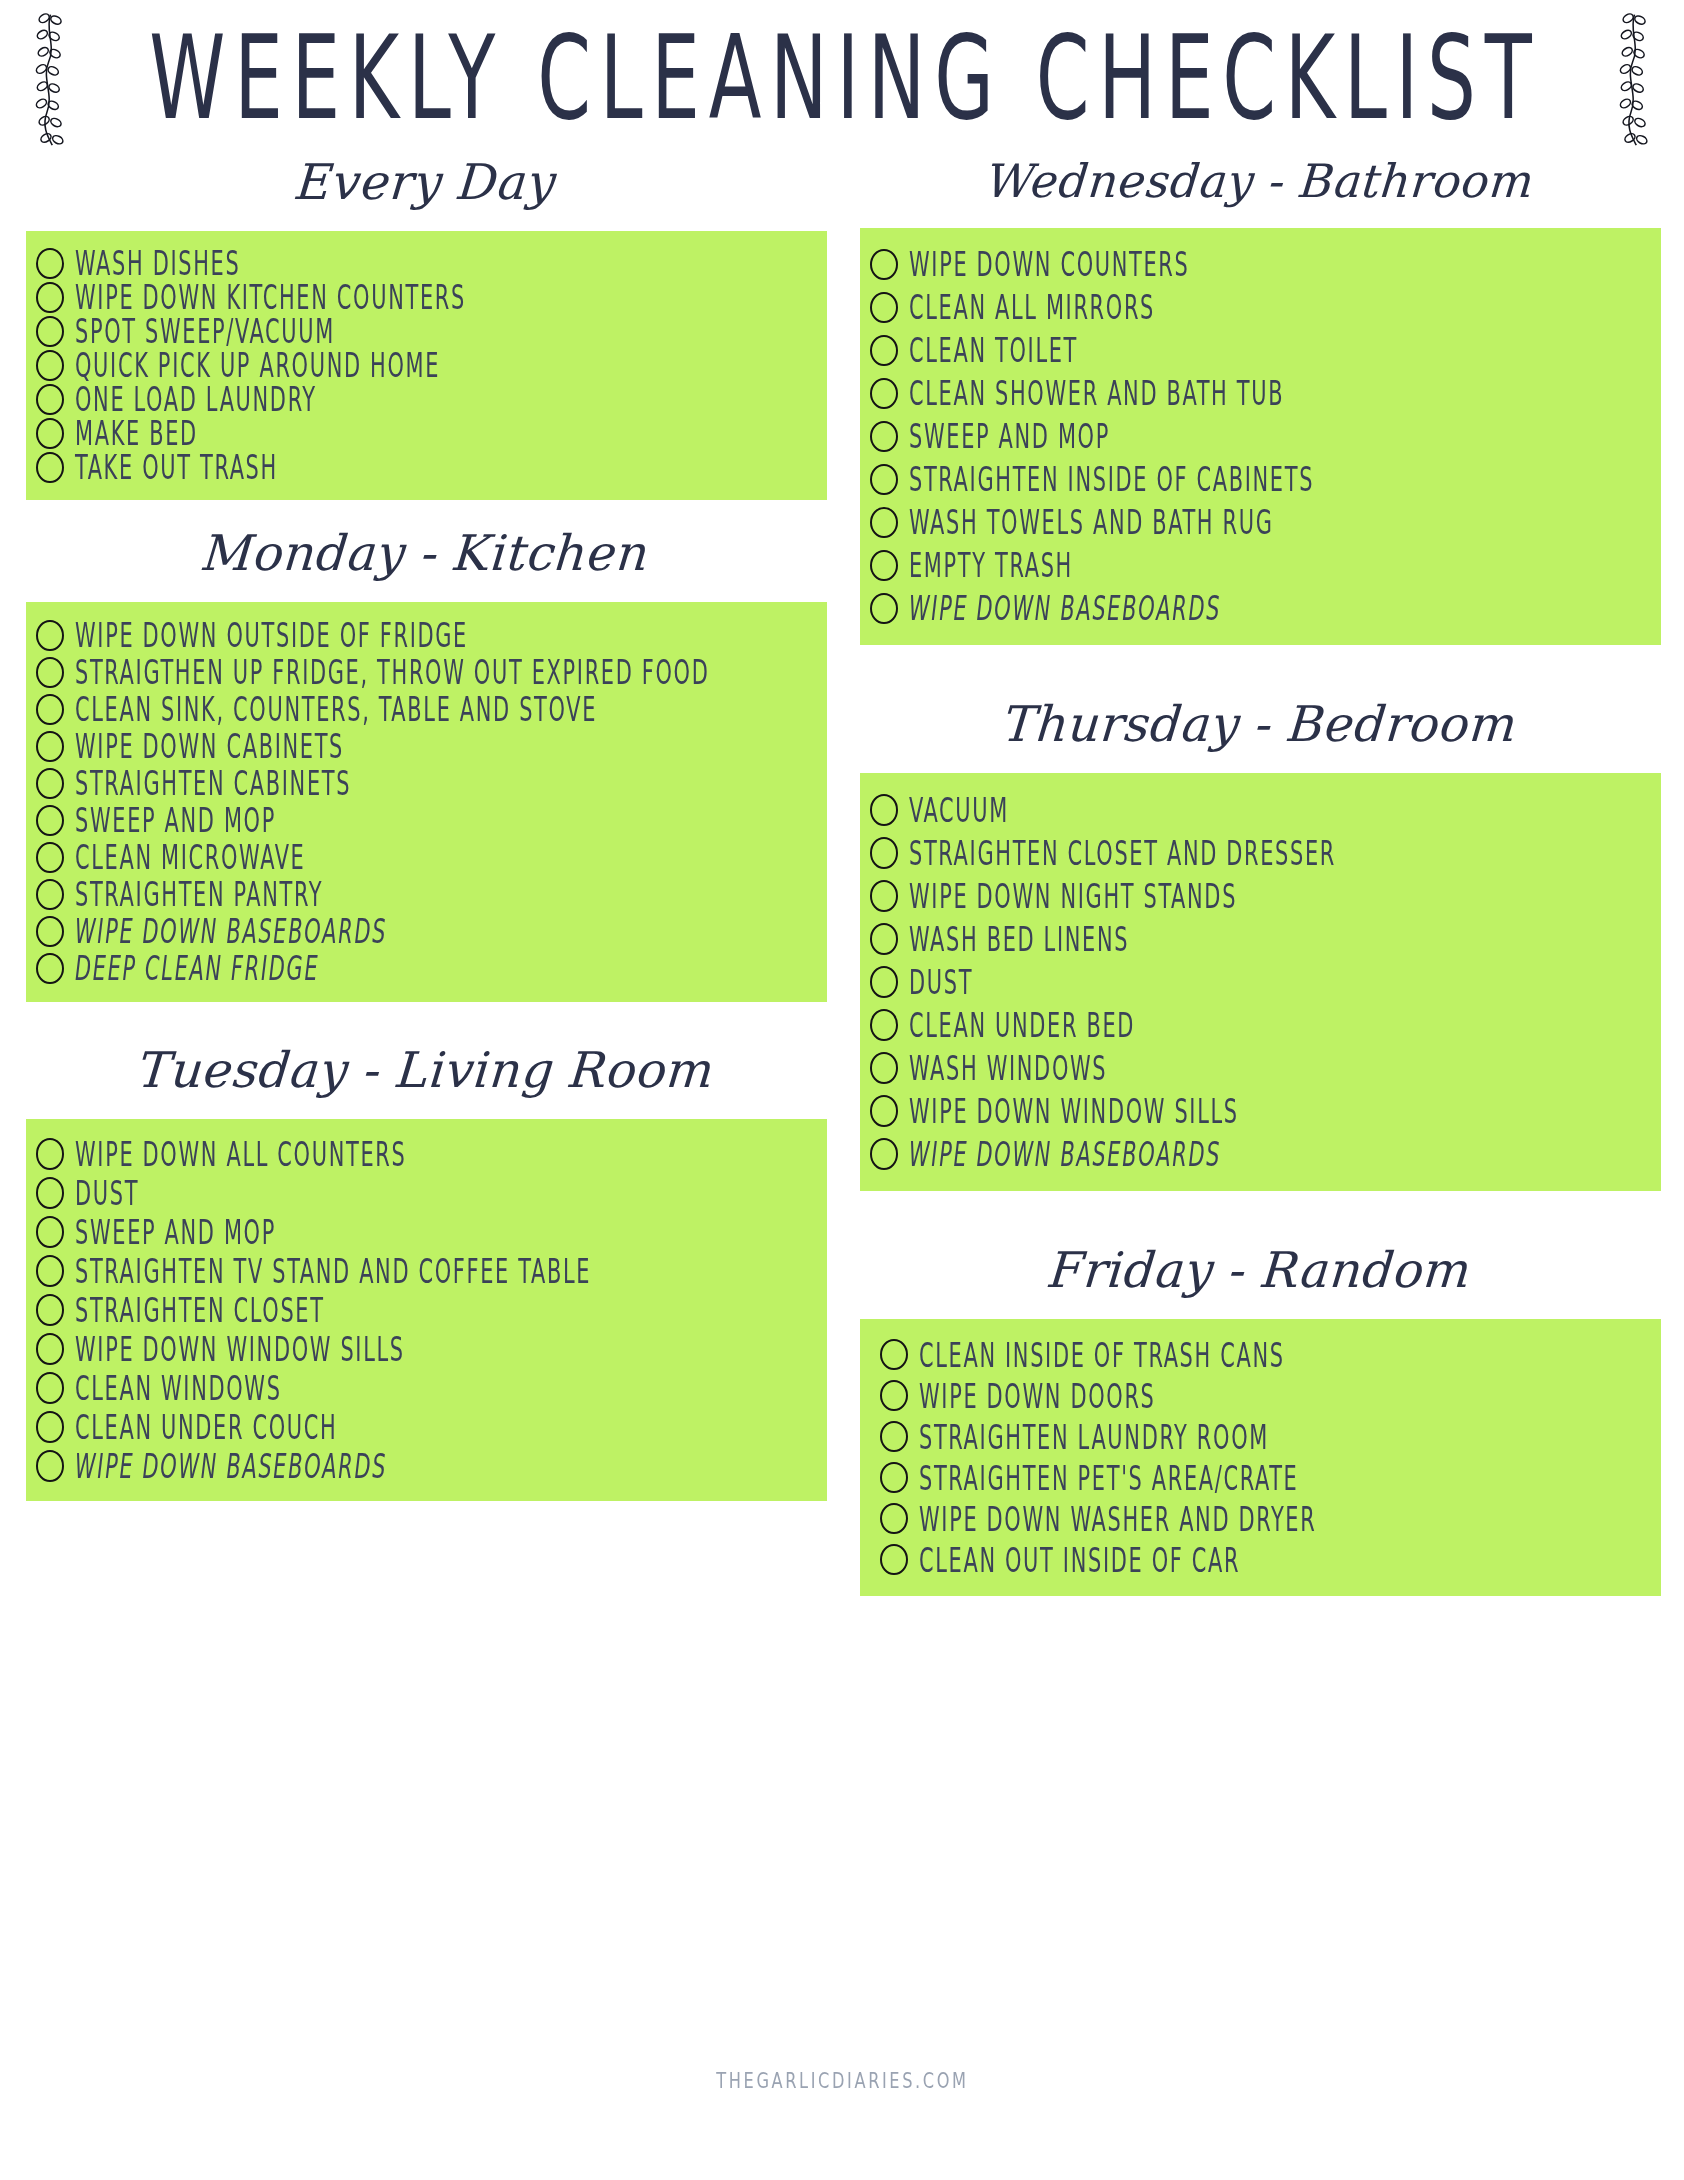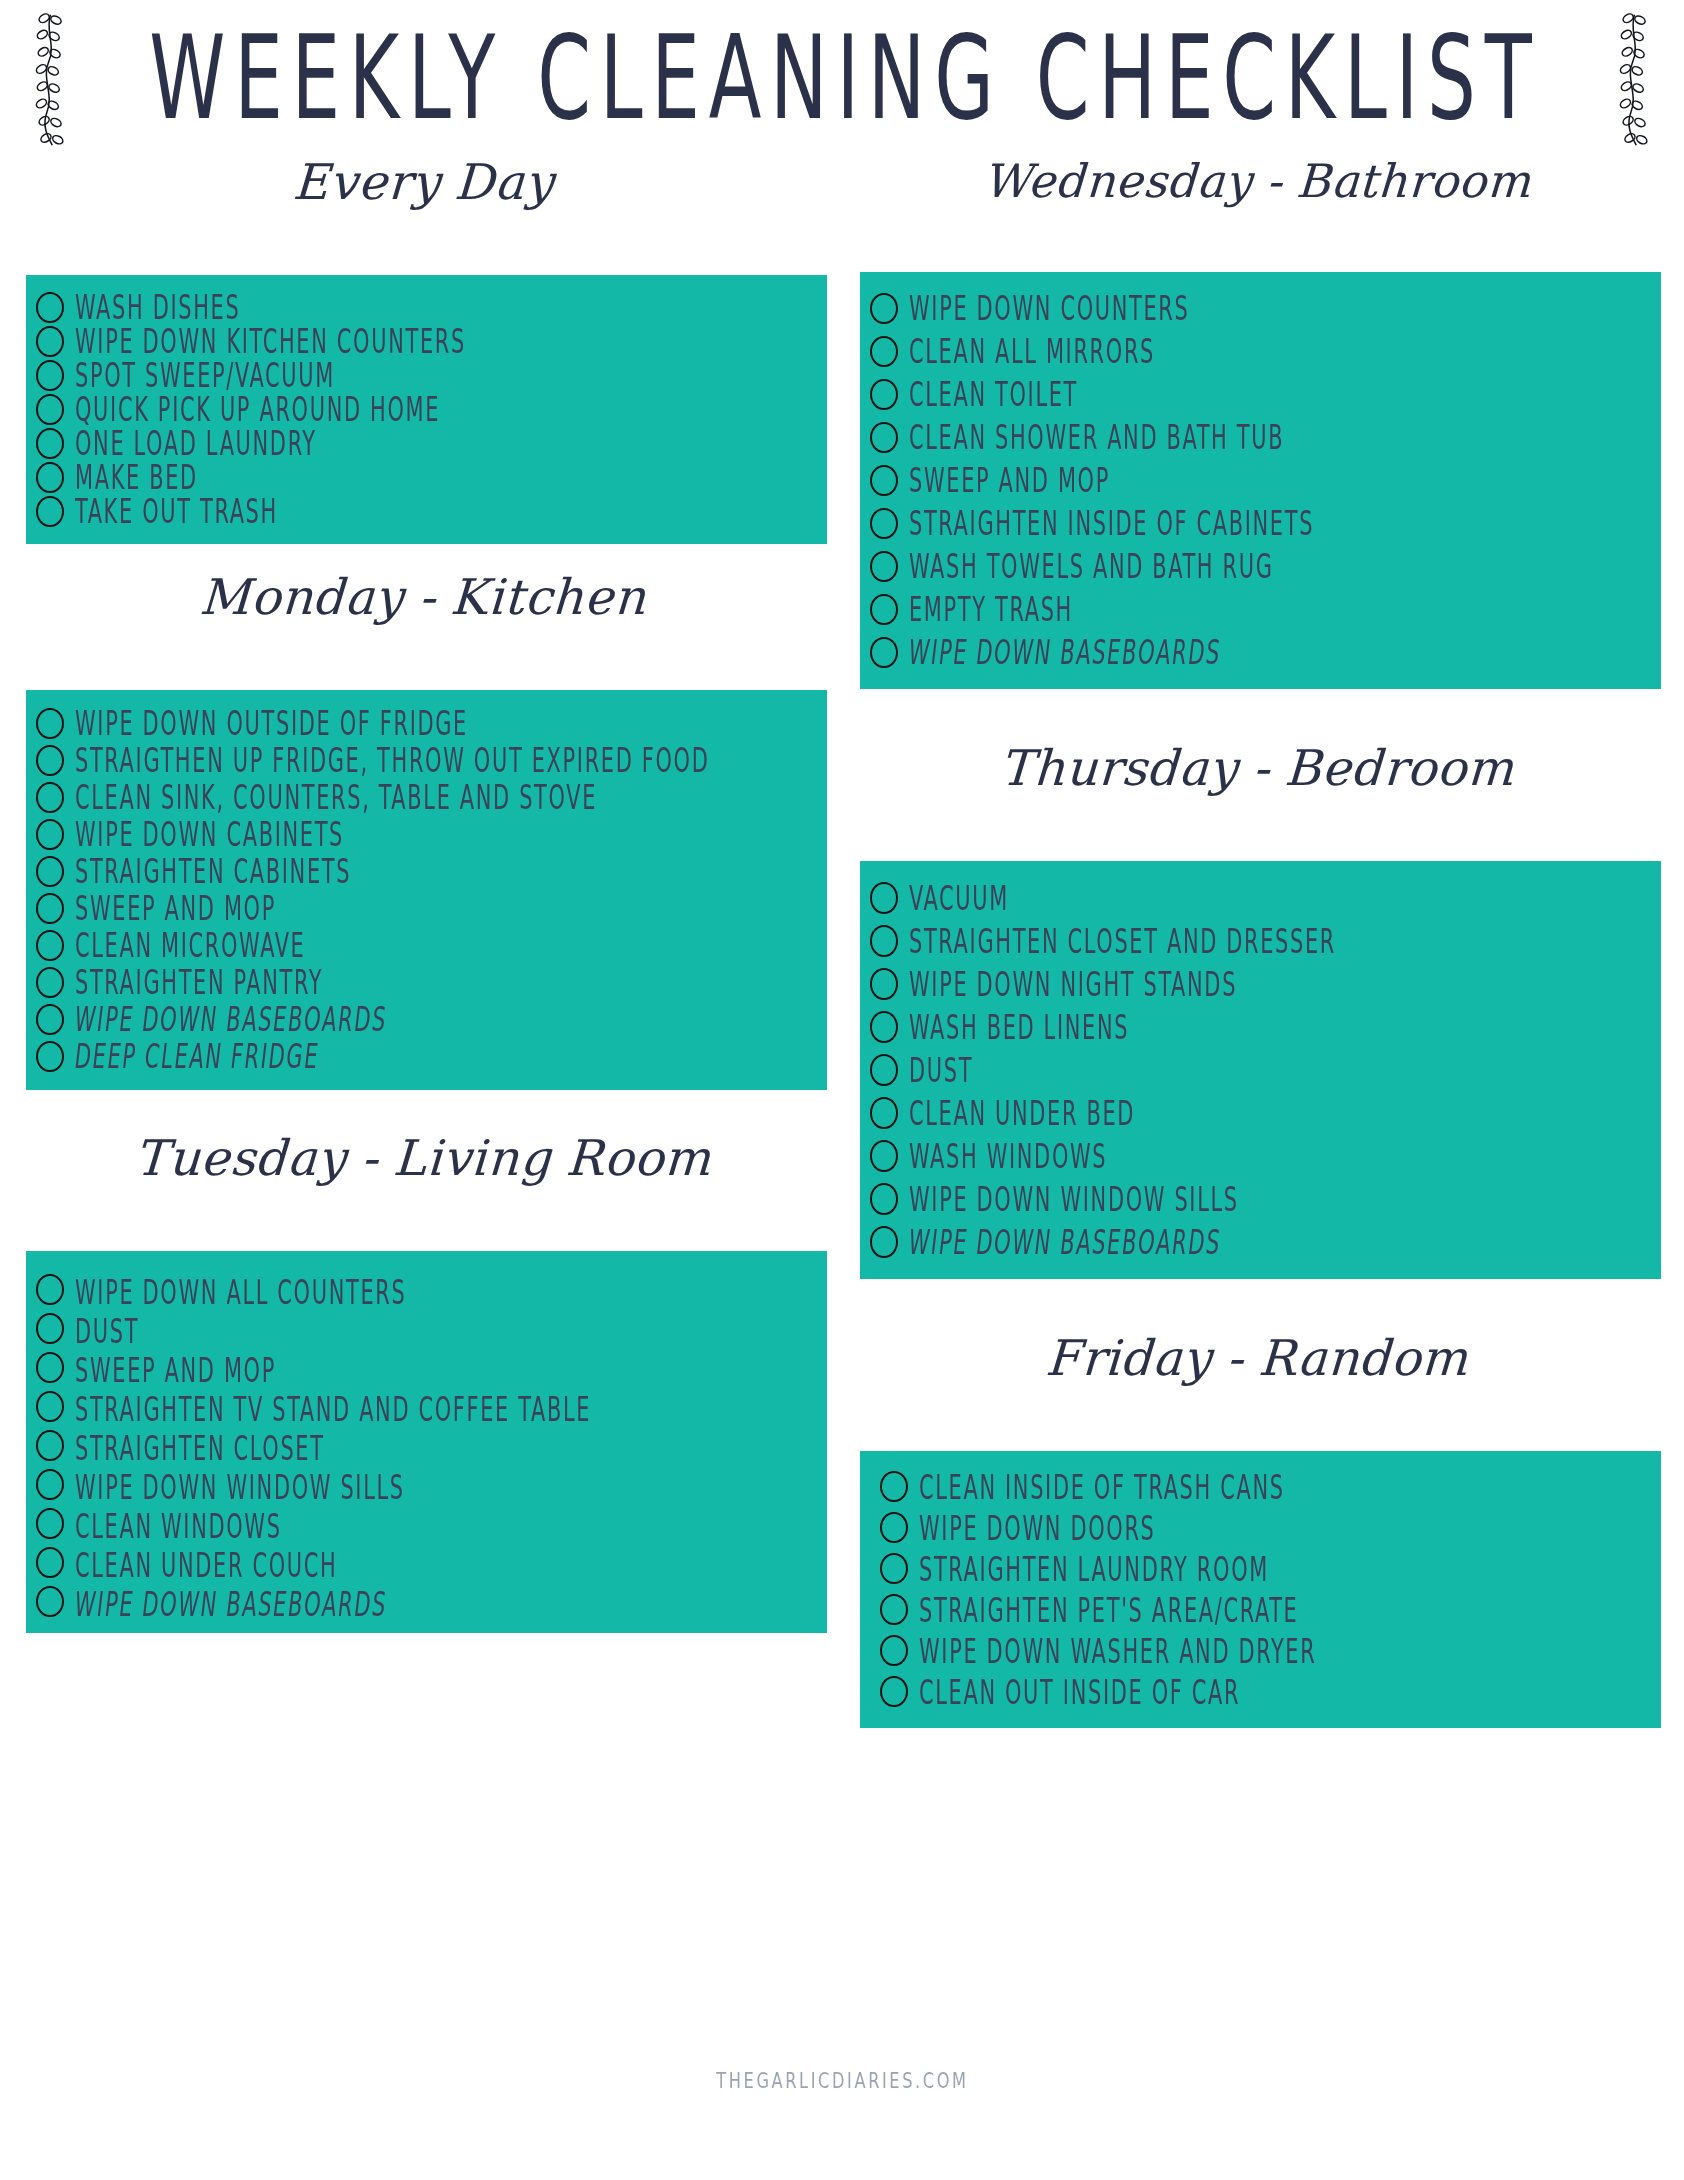--- a/index.html
+++ b/index.html
@@ -66,23 +66,22 @@
     color: #2b3148;
     text-align: center;
     white-space: nowrap;
     transform: skewX(-6deg);
     letter-spacing: 0.4px;
   }
 
   .sec-heading.small { font-size: 46px; }
 
   .list-box {
-    background: #14b8a6;
+    background: #bef264;
     padding: 15.3px 0 15.3px 0;
-    margin-top: 44px;
   }
 
   .item {
     display: flex;
     align-items: center;
     padding-left: 10.2px;
   }
 
   .cbox {
     flex: 0 0 auto;
@@ -102,21 +101,21 @@
     letter-spacing: 1.9px;
     transform: scaleX(0.88) scaleY(1.30);
     transform-origin: left center;
     text-transform: uppercase;
   }
   .itxt.ital { font-style: italic; }
 
   
   .rhythm-40 .item { height: 34px; }
   .rhythm-43 .item { height: 37px; }
-  .rhythm-46 .item { height: 39px; align-items: flex-end; }
+  .rhythm-46 .item { height: 39px; }
   .rhythm-48 .item { height: 41px; padding-left: 20px; }
   .rhythm-50 .item { height: 43px; text-align: center; }
 
   .gap-sm { height: 29px; }
   .gap-md { height: 44px; }
   .gap-lg { height: 55px; }
 
   .head-gap { height: 22px; }
 
   

